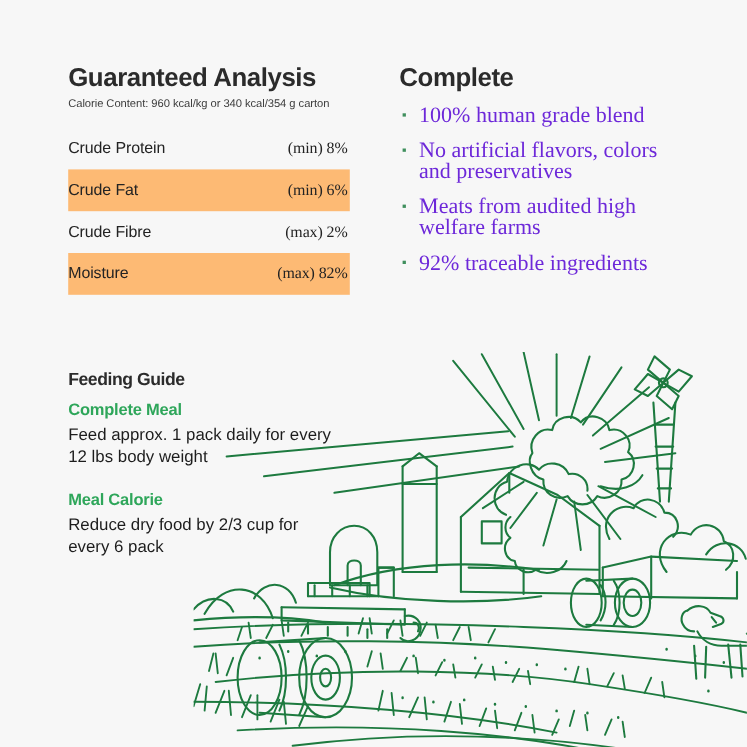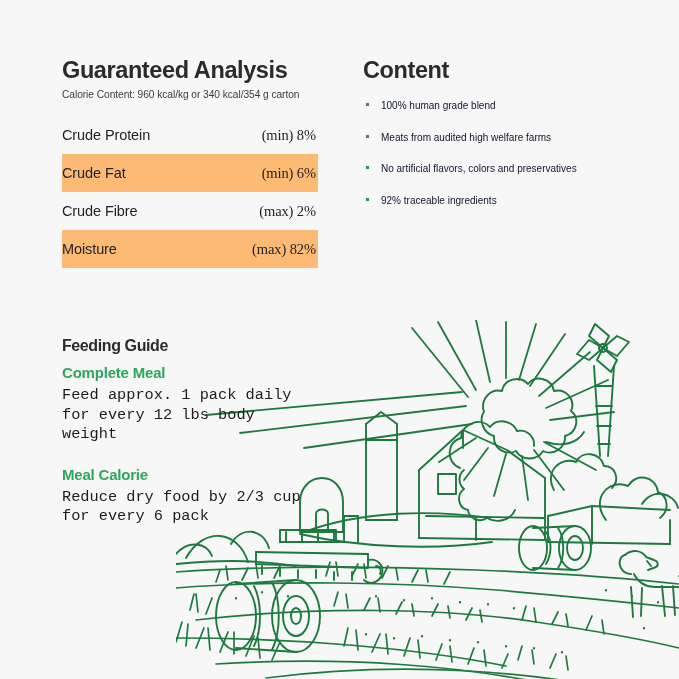--- a/index.html
+++ b/index.html
@@ -81,24 +81,24 @@
   }
   .bn-list {
     list-style: none;
     margin: 12px 0 0 0;
     padding: 0;
   }
   .bn-item {
     position: relative;
     padding-left: 18px;
     margin-bottom: 12px;
-    font-family: Liberation Sans, sans-serif;
-    font-size: 10px;
+    font-family: Liberation Serif, serif;
+    font-size: 20px;
     line-height: 19.5px;
-    color: #0f172a;
+    color: #6d28d9;
   }
   .bn-item .dot {
     position: absolute;
     left: 3px;
     top: 7px;
     width: 3px;
     height: 3px;
     background: #3f8f5d;
   }
 
@@ -117,21 +117,21 @@
   .fg-sub {
     font-family: "Liberation Sans", sans-serif;
     font-weight: bold;
     font-size: 15px;
     color: #2ea65a;
     letter-spacing: -0.2px;
     margin-top: 4px;
   }
   .fg-sub.second { margin-top: 21px; }
   .fg-text {
-    font-family: Liberation Mono, monospace;
+    font-family: Liberation Sans, sans-serif;
     font-size: 15.3px;
     line-height: 19.5px;
     color: #1d1d1d;
     margin-top: 5px;
   }
 
   
   .illo {
     position: absolute;
     left: 176px;
@@ -165,33 +165,33 @@
         <span class="ga-val">(max) 2%</span>
       </div>
       <div class="ga-row alt">
         <span class="ga-name">Moisture</span>
         <span class="ga-val">(max) 82%</span>
       </div>
     </div>
   </div>
 
   <div class="bn-block">
-    <h2 class="h-main bn-title">Content</h2>
+    <h2 class="h-main bn-title">Complete</h2>
     <ul class="bn-list">
       <li class="bn-item">
         <span class="dot"></span>
         <span>100% human grade blend</span>
       </li>
       <li class="bn-item">
         <span class="dot"></span>
-        <span>Meats from audited high welfare farms</span>
+        <span>No artificial flavors, colors and preservatives</span>
       </li>
       <li class="bn-item">
         <span class="dot"></span>
-        <span>No artificial flavors, colors and preservatives</span>
+        <span>Meats from audited high welfare farms</span>
       </li>
       <li class="bn-item">
         <span class="dot"></span>
         <span>92% traceable ingredients</span>
       </li>
     </ul>
   </div>
 
   <div class="fg-block">
     <h2 class="h-main fg-title">Feeding Guide</h2>

